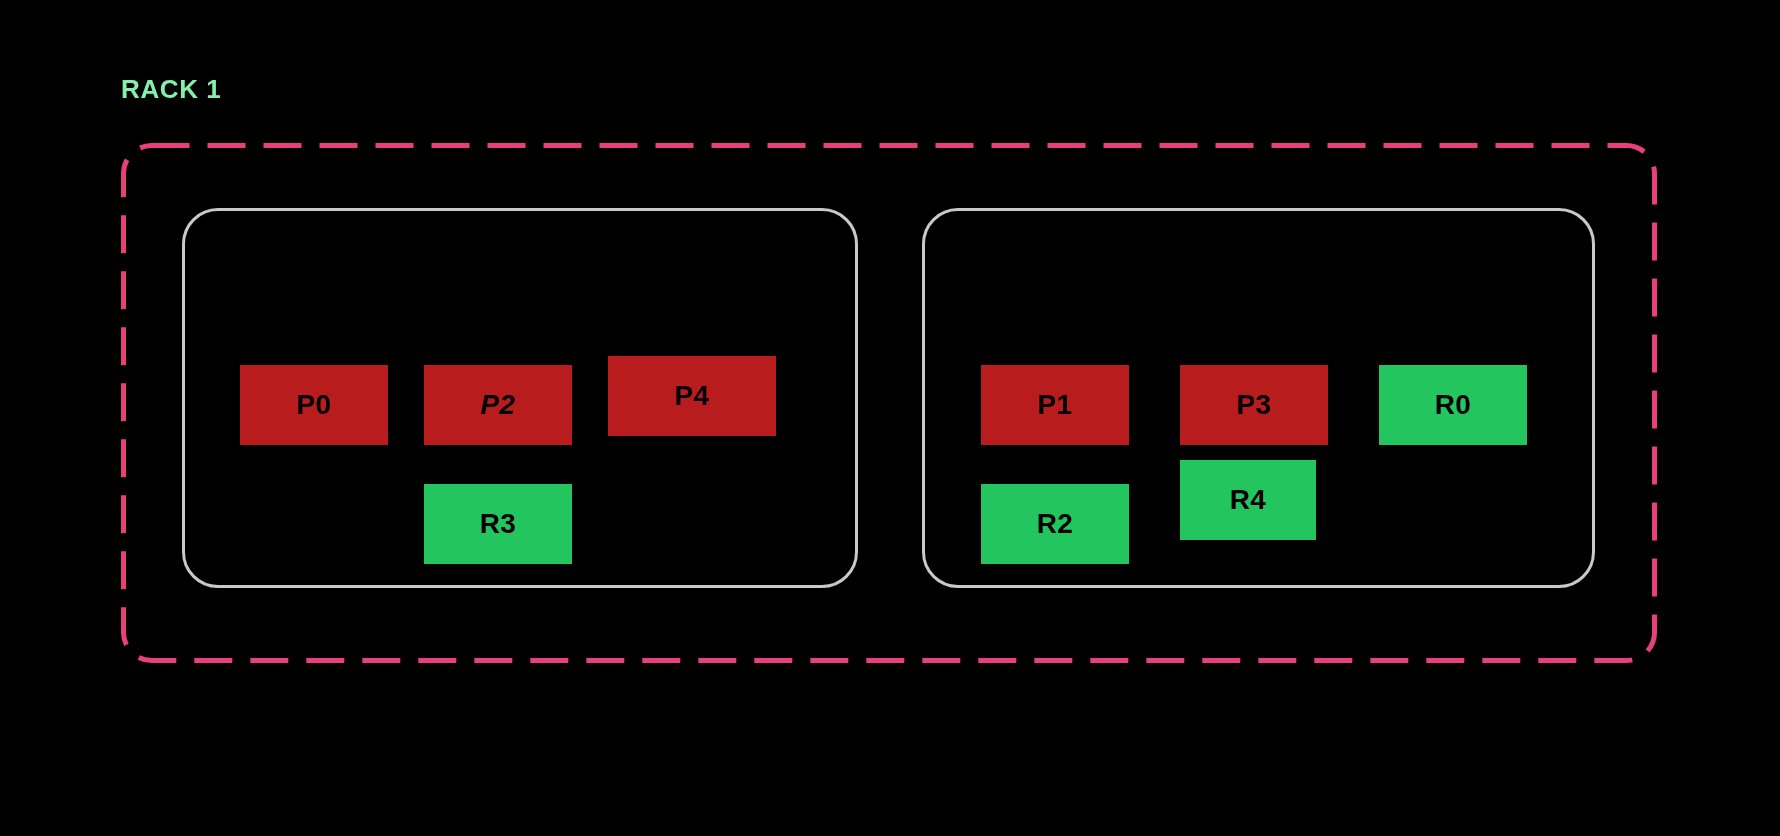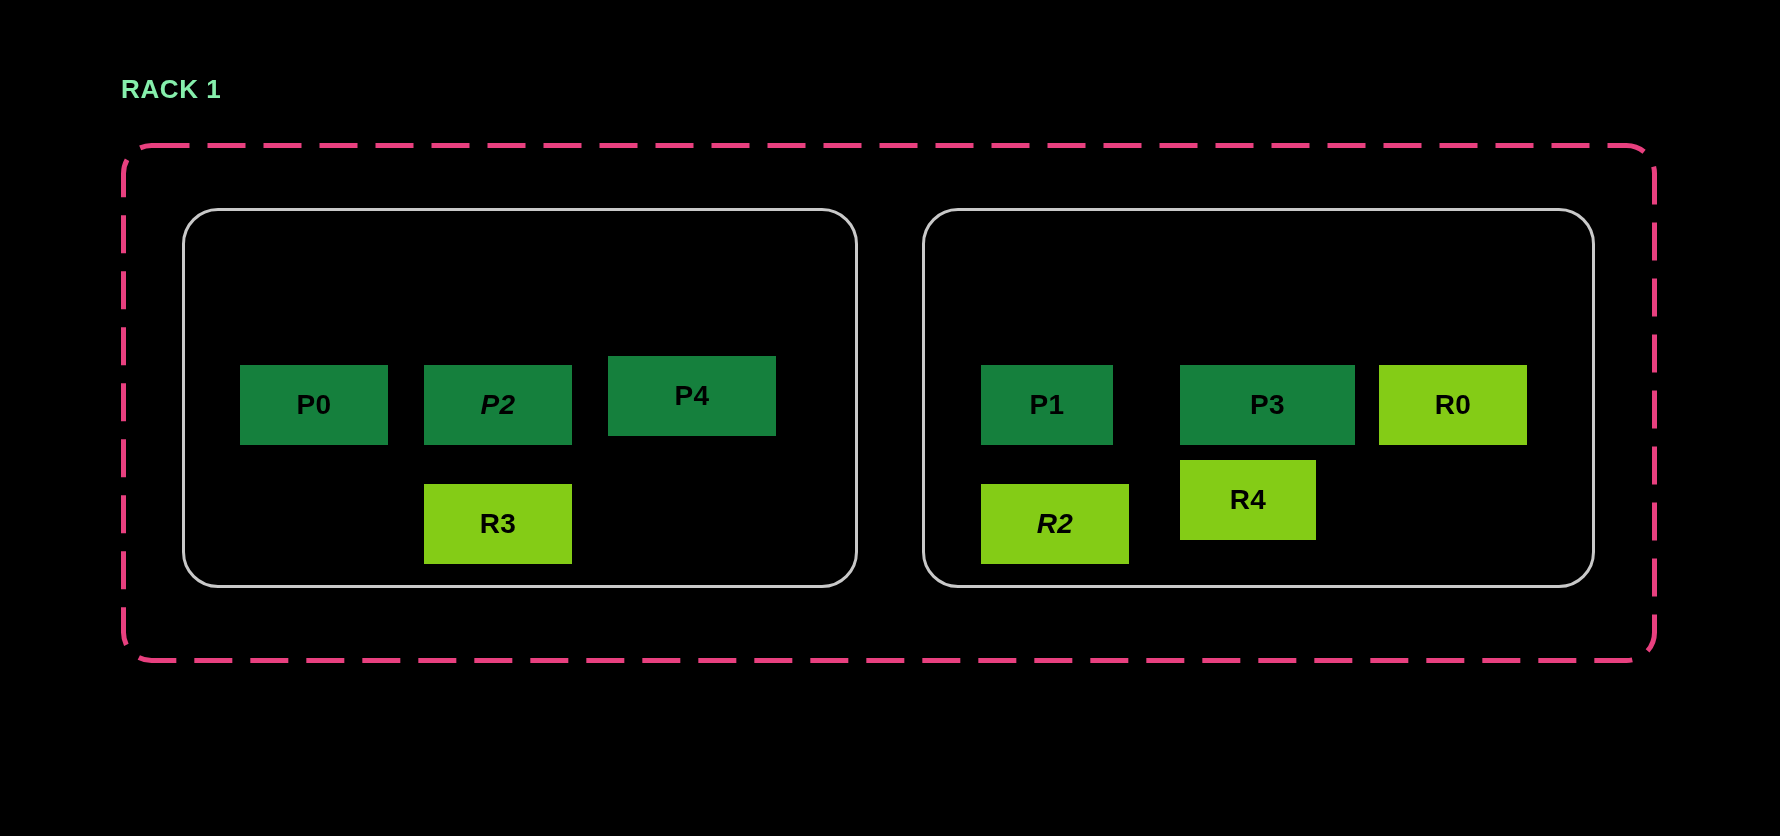--- a/index.html
+++ b/index.html
@@ -74,22 +74,22 @@
     display: flex;
     align-items: center;
     justify-content: center;
     height: 80px;
     color: #000000;
     font-size: 28px;
     font-weight: bold;
     letter-spacing: 0.3px;
     line-height: 1;
   }
-  .block.primary { background: #15803d; }
-  .block.replica { background: #84cc16; }
+  .block.primary { background: #b91c1c; }
+  .block.replica { background: #22c55e; }
 </style>
 </head>
 <body>
 
 <div id="canvas">
 
   <div class="rack-label">RACK 1</div>
 
   <div class="rack-boundary">
     <svg width="1536" height="520" viewBox="0 0 1536 520" aria-hidden="true">
@@ -99,20 +99,20 @@
 
   <div class="node node-left"></div>
   <div class="node node-right"></div>
 
   <div class="block primary" style="left:240px;  top:365px; width:148px;">P0</div>
   <div class="block primary" style="left:424px;  top:365px; width:148px;font-style:italic;">P2</div>
   <div class="block primary" style="left:608px;  top:356px; width:168px;">P4</div>
 
   <div class="block replica" style="left:424px;  top:484px; width:148px;text-align:right;">R3</div>
 
-  <div class="block primary" style="left:981px;  top:365px; width:132px;">P1</div>
-  <div class="block primary" style="left:1180px; top:365px; width:175px;">P3</div>
+  <div class="block primary" style="left:981px;  top:365px; width:148px;">P1</div>
+  <div class="block primary" style="left:1180px; top:365px; width:148px;">P3</div>
   <div class="block replica" style="left:1379px; top:365px; width:148px;">R0</div>
 
-  <div class="block replica" style="left:981px;  top:484px; width:148px;font-style:italic;">R2</div>
+  <div class="block replica" style="left:981px;  top:484px; width:148px;">R2</div>
   <div class="block replica" style="left:1180px; top:460px; width:136px;">R4</div>
 
 </div>
 
 </body></html>

